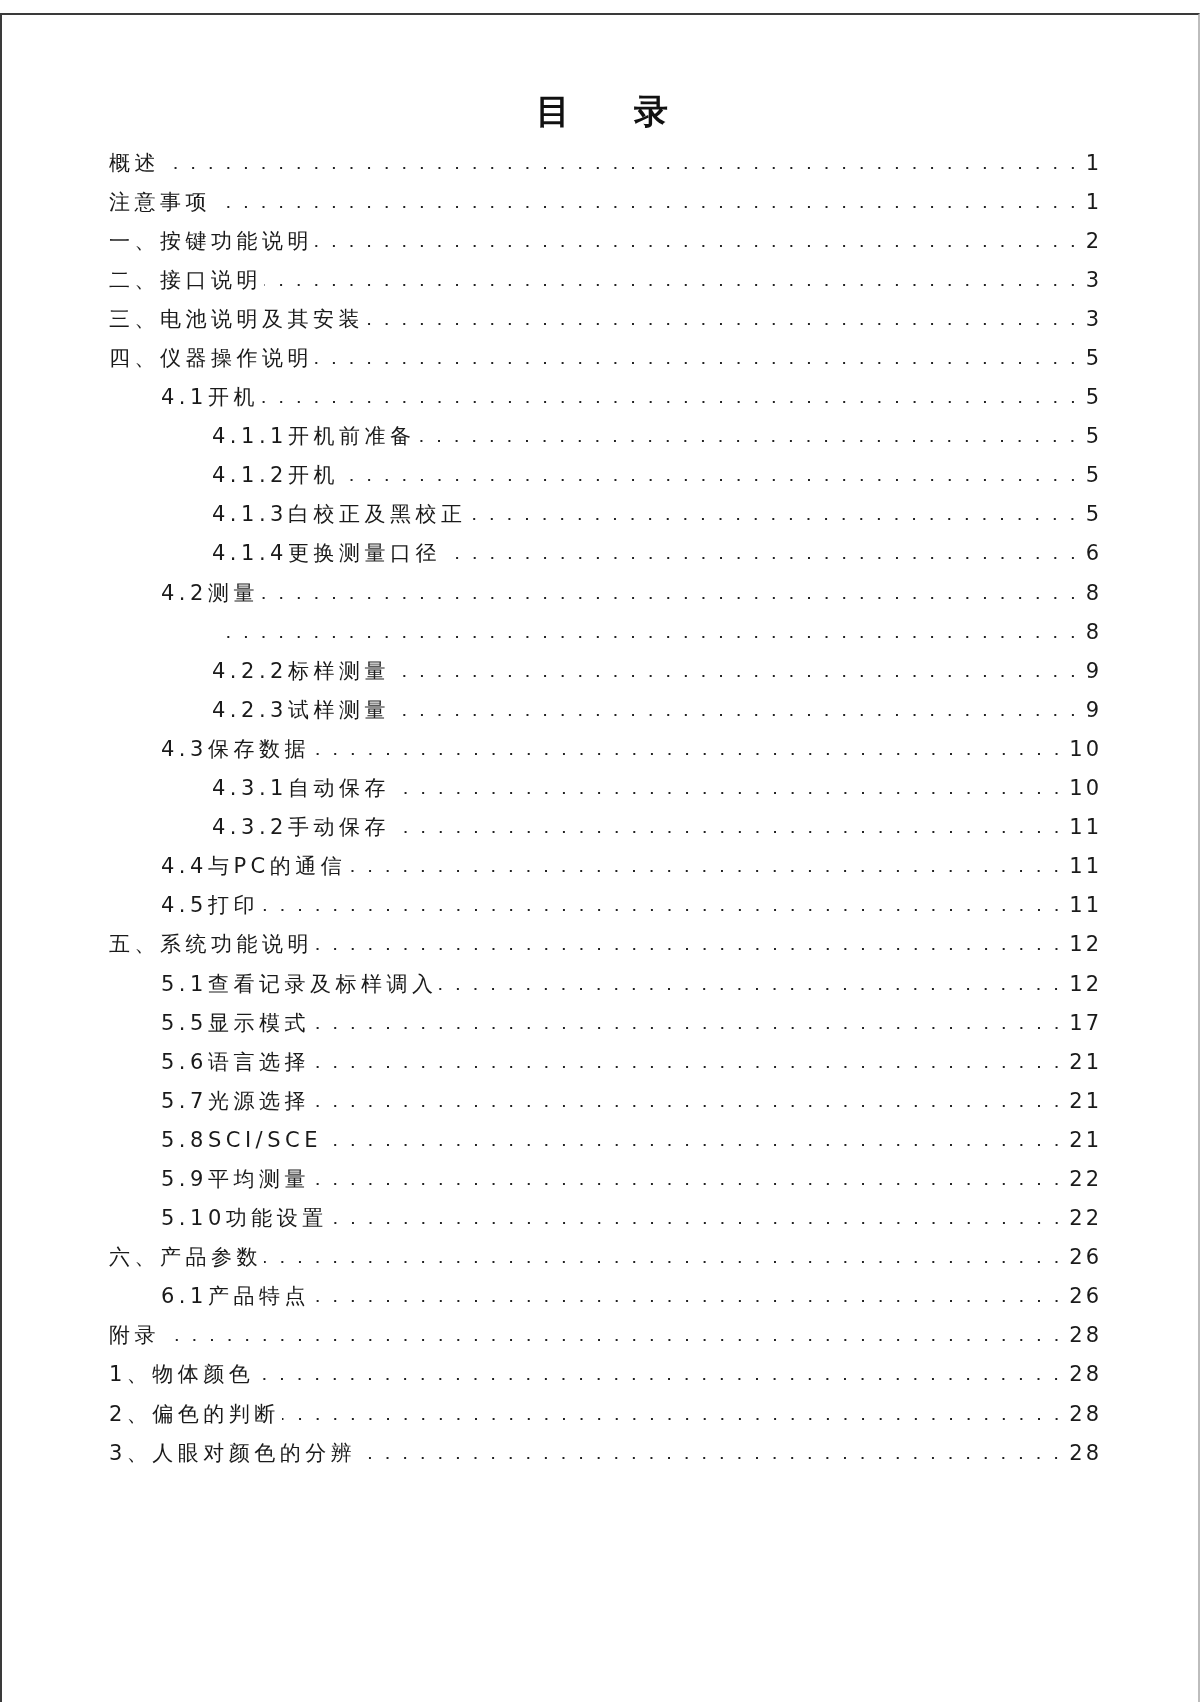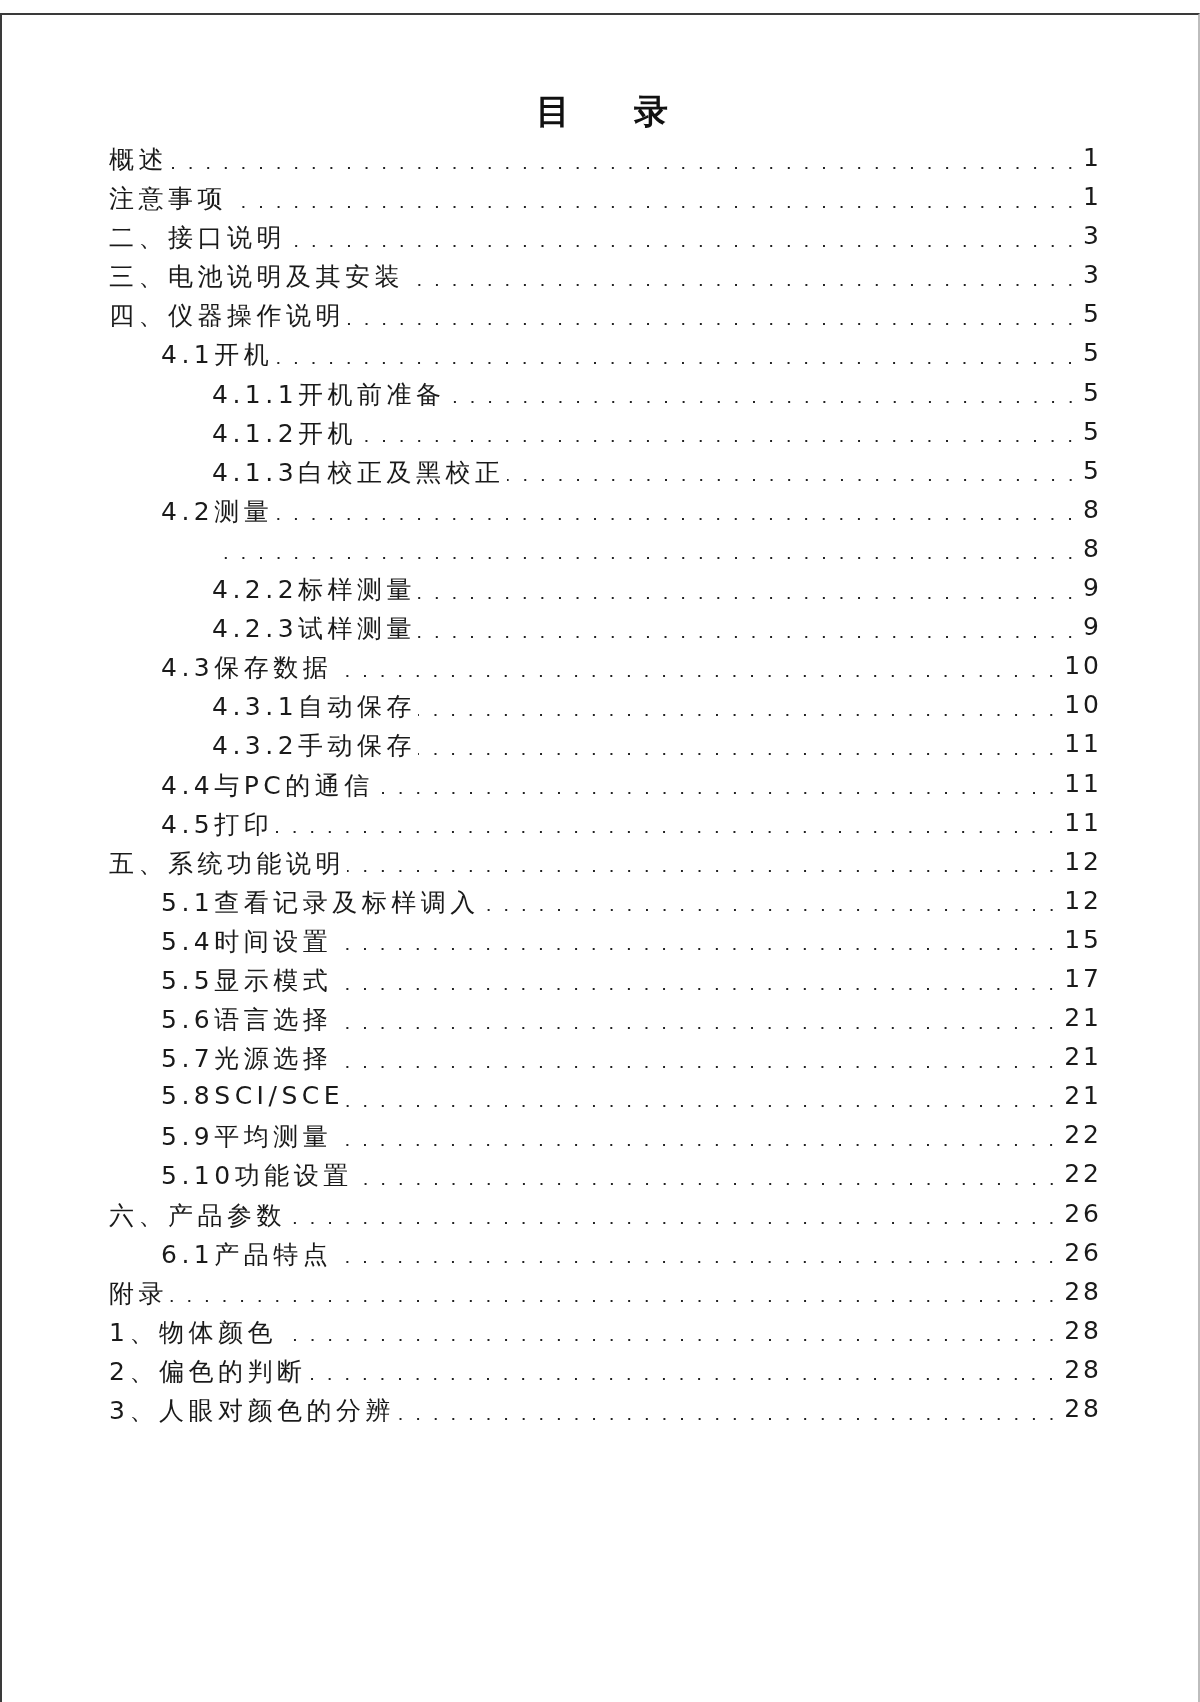--- a/index.html
+++ b/index.html
@@ -44,22 +44,22 @@
     .toc {
       position: absolute;
       top: 128px;
       left: 107px;
       width: 990px;
     }
     .toc-row {
       position: relative;
       height: 39.1px;
       display: flex;
-      align-items: flex-start;
-      font-size: 25px;
+      align-items: center;
+      font-size: 21px;
       letter-spacing: 4.5px;
       white-space: nowrap;
     }
     .toc-row.level-2 { padding-left: 52px; }
     .toc-row.level-3 { padding-left: 103px; }
     .toc-label {
       flex: 0 0 auto;
       background: #fff;
       padding-right: 2px;
       position: relative;
@@ -93,20 +93,25 @@
         <span class="toc-label">概述</span>
         <span class="toc-leader"></span>
         <span class="toc-page">1</span>
       </div>
     <div class="toc-row level-1">
         <span class="toc-label">注意事项</span>
         <span class="toc-leader"></span>
         <span class="toc-page">1</span>
       </div>
     <div class="toc-row level-1">
+        <span class="toc-label">一、按键功能说明</span>
+        <span class="toc-leader"></span>
+        <span class="toc-page">2</span>
+      </div>
+    <div class="toc-row level-1">
         <span class="toc-label">二、接口说明</span>
         <span class="toc-leader"></span>
         <span class="toc-page">3</span>
       </div>
     <div class="toc-row level-1">
         <span class="toc-label">三、电池说明及其安装</span>
         <span class="toc-leader"></span>
         <span class="toc-page">3</span>
       </div>
     <div class="toc-row level-1">
@@ -127,20 +132,25 @@
     <div class="toc-row level-3">
         <span class="toc-label">4.1.2开机</span>
         <span class="toc-leader"></span>
         <span class="toc-page">5</span>
       </div>
     <div class="toc-row level-3">
         <span class="toc-label">4.1.3白校正及黑校正</span>
         <span class="toc-leader"></span>
         <span class="toc-page">5</span>
       </div>
+    <div class="toc-row level-3">
+        <span class="toc-label">4.1.4更换测量口径</span>
+        <span class="toc-leader"></span>
+        <span class="toc-page">6</span>
+      </div>
     <div class="toc-row level-2">
         <span class="toc-label">4.2测量</span>
         <span class="toc-leader"></span>
         <span class="toc-page">8</span>
       </div>
     <div class="toc-row level-3">
         <span class="toc-leader"></span>
         <span class="toc-page">8</span>
       </div>
     <div class="toc-row level-3">
@@ -180,25 +190,20 @@
       </div>
     <div class="toc-row level-1">
         <span class="toc-label">五、系统功能说明</span>
         <span class="toc-leader"></span>
         <span class="toc-page">12</span>
       </div>
     <div class="toc-row level-2">
         <span class="toc-label">5.1查看记录及标样调入</span>
         <span class="toc-leader"></span>
         <span class="toc-page">12</span>
-      </div>
-    <div class="toc-row level-2">
-        <span class="toc-label">5.4时间设置</span>
-        <span class="toc-leader"></span>
-        <span class="toc-page">15</span>
       </div>
     <div class="toc-row level-2">
         <span class="toc-label">5.5显示模式</span>
         <span class="toc-leader"></span>
         <span class="toc-page">17</span>
       </div>
     <div class="toc-row level-2">
         <span class="toc-label">5.6语言选择</span>
         <span class="toc-leader"></span>
         <span class="toc-page">21</span>

